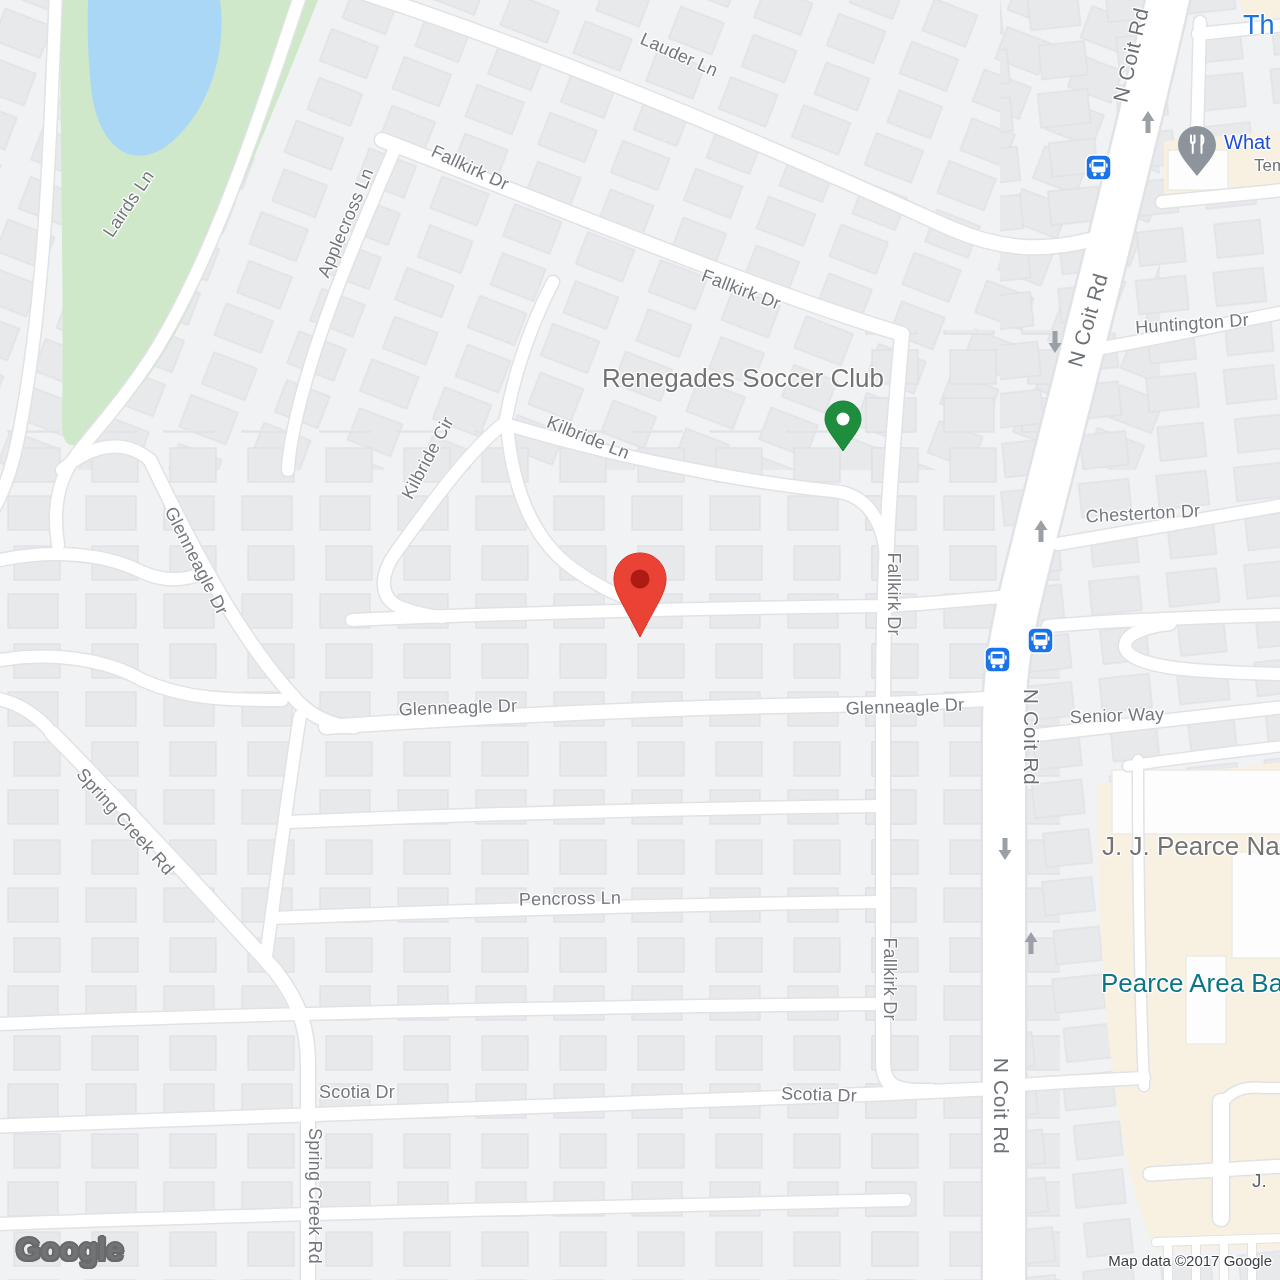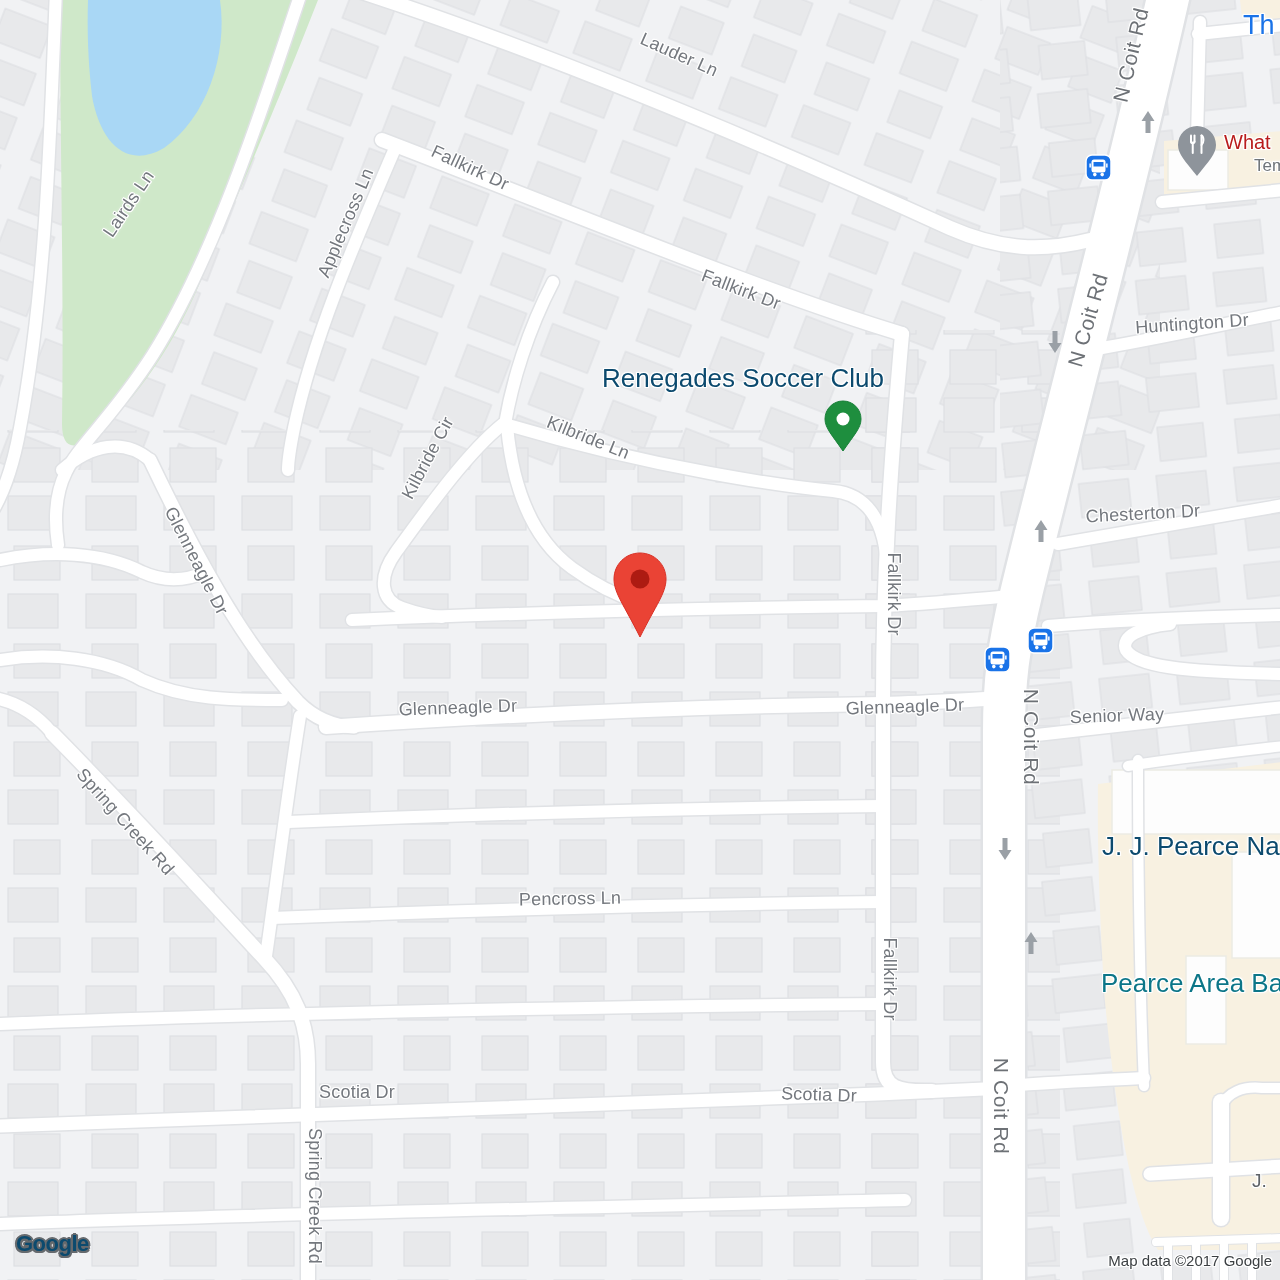--- a/index.html
+++ b/index.html
@@ -18,29 +18,29 @@
   #roadnet .w14{stroke-width:14} #casing .w14{stroke-width:17}
   #roadnet .w16{stroke-width:16} #casing .w16{stroke-width:19}
   #roadnet .w42{stroke-width:42} #casing .w42{stroke-width:47}
 
   .halo{text-shadow:1px 0 0 #fff,-1px 0 0 #fff,0 1px 0 #fff,0 -1px 0 #fff,
         1px 1px 0 #fff,-1px -1px 0 #fff,1px -1px 0 #fff,-1px 1px 0 #fff,0 0 4px #fff}
   .lbl{position:absolute;font-size:18px;color:#74787e;white-space:nowrap;
        letter-spacing:.2px;transform-origin:center}
   .major{font-size:21px;color:#6d7176;letter-spacing:.6px}
   .poi{position:absolute;white-space:nowrap;font-weight:400}
-  .poi-green{font-size:26px;color:#0c4a6e}
+  .poi-green{font-size:26px;color:#737373}
   .poi-blue{font-size:27px;color:#1a73e8}
   .poi-teal{font-size:26px;color:#0c7688}
-  .poi-dark{font-size:20px;color:#b91c1c}
+  .poi-dark{font-size:20px;color:#1d4ed8}
   .poi-sub{font-size:17px;color:#70757a;font-weight:400}
   .poi-gray{font-size:19px;color:#5f6368}
   .icon{position:absolute}
-  #glogo{position:absolute;left:16px;top:1231px;font-size:22px;font-weight:bold;
-         color:#0c4a6e;letter-spacing:-.5px;
+  #glogo{position:absolute;left:16px;top:1231px;font-size:32px;font-weight:bold;
+         color:#737373;letter-spacing:-.5px;
          text-shadow:2px 0 0 #666a6e,-2px 0 0 #666a6e,0 2px 0 #666a6e,0 -2px 0 #666a6e,
          1.5px 1.5px 0 #666a6e,-1.5px -1.5px 0 #666a6e,1.5px -1.5px 0 #666a6e,-1.5px 1.5px 0 #666a6e}
   #attrib{position:absolute;right:8px;top:1252px;font-size:15px;color:#3c4043}
 </style>
 </head>
 <body>
 
 <div id="stage">
 
   <svg id="mapsvg" width="1280" height="1280" viewBox="0 0 1280 1280">

